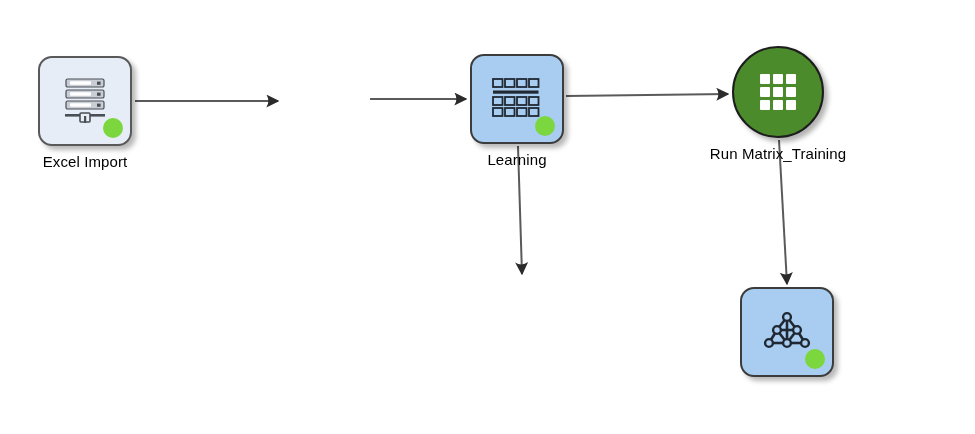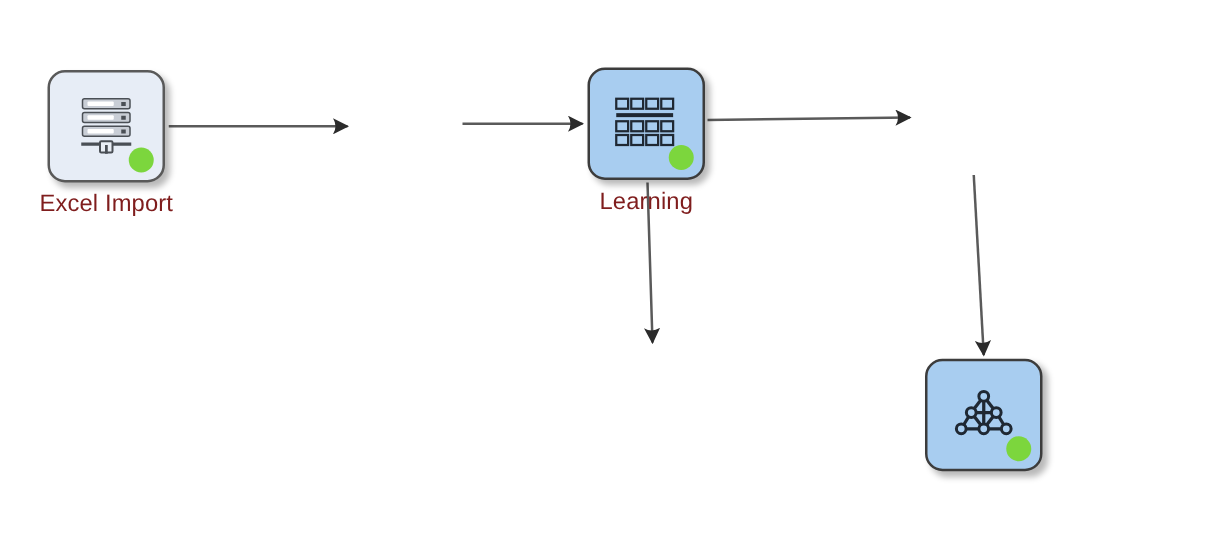--- a/index.html
+++ b/index.html
@@ -91,22 +91,22 @@
     gap: 3px;
   }
   .grid3 i { display: block; background: #ffffff; border-radius: 1px; }
 
   
   .node-label {
     position: absolute;
     left: 50%;
     transform: translateX(-50%);
     white-space: nowrap;
-    font-size: 19px;
-    color: #7f1d1d;
+    font-size: 15px;
+    color: #000000;
     letter-spacing: 0.1px;
     z-index: 4;
   }
   .shape-square .node-label { top: 97px; }
   .shape-circle .node-label { top: 93px; }
   .node.big.shape-circle .node-label { top: 99px; }
 </style>
 </head>
 <body>
 
@@ -181,20 +181,39 @@
             <rect x="26" y="31" width="9.5" height="8"></rect>
             <rect x="38" y="31" width="9.5" height="8"></rect>
           </g>
         </svg>
       </div>
       <div class="status-dot"></div>
     </div>
     <div class="node-label">Learning</div>
   </div>
 
+  <div class="node shape-circle big" style="left:732px; top:46px;">
+    <div class="node-body">
+      <div class="node-icon">
+        <div class="grid3">
+          <i></i>
+            <i></i>
+            <i></i>
+            <i></i>
+            <i></i>
+            <i></i>
+            <i></i>
+            <i></i>
+            <i></i>
+        </div>
+      </div>
+
+    </div>
+    <div class="node-label">Run Matrix_Training</div>
+  </div>
 
 
   <div class="node shape-square fill-blue" style="left:740px; top:287px;">
     <div class="node-body">
       <div class="node-icon">
         <svg width="50" height="44" viewBox="0 0 50 44" xmlns="http://www.w3.org/2000/svg">
           <g stroke="#1f2833" stroke-width="2.6" fill="none">
             <line x1="25" y1="7" x2="15" y2="20"></line>
             <line x1="25" y1="7" x2="35" y2="20"></line>
             <line x1="15" y1="20" x2="35" y2="20"></line>

